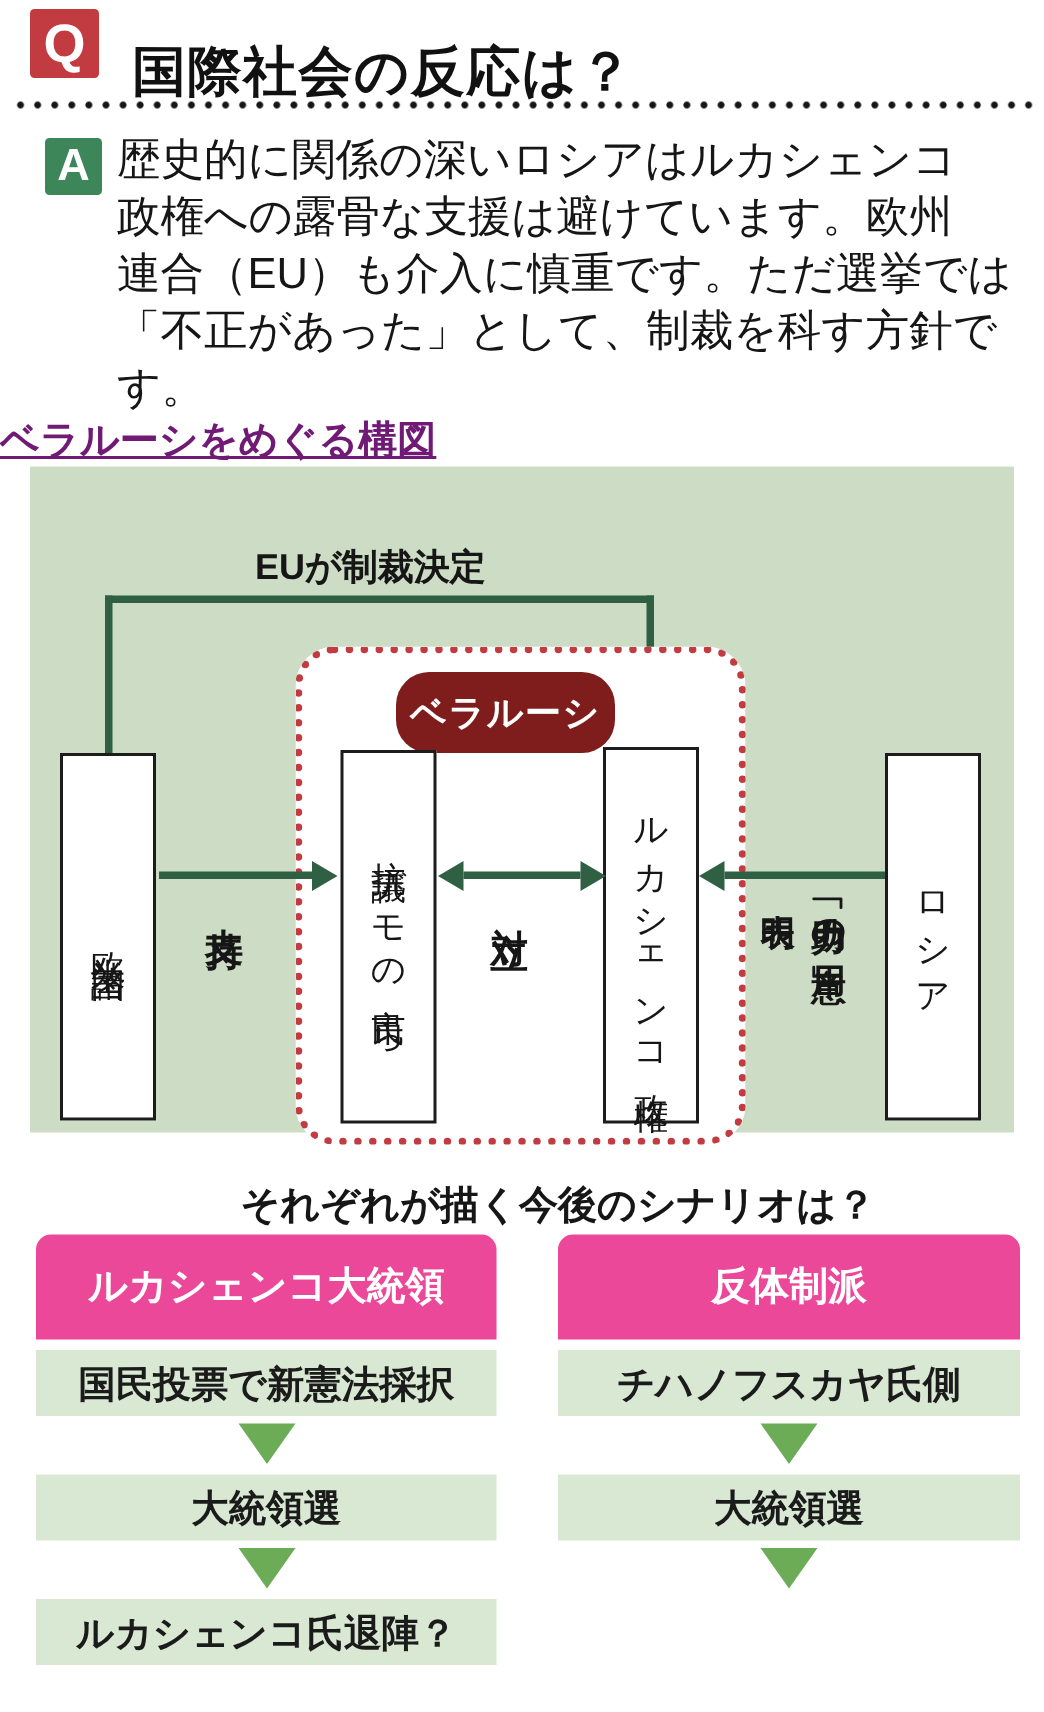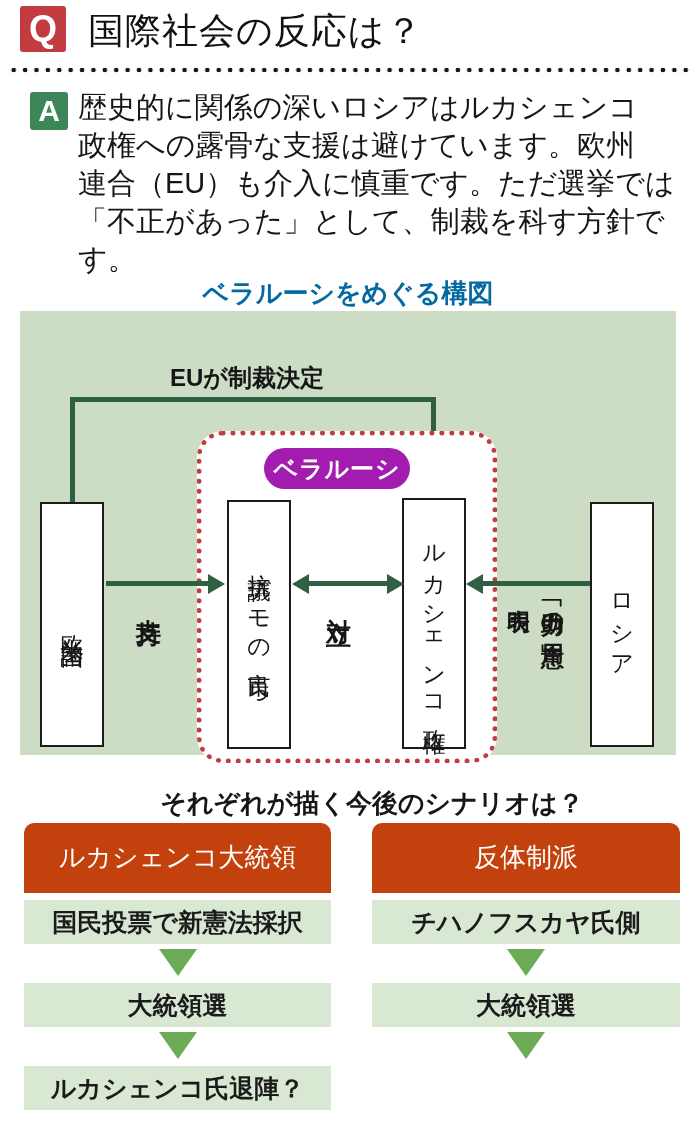--- a/index.html
+++ b/index.html
@@ -13,21 +13,21 @@
   .abs { position: absolute; }
 
   
   .q-badge {
     left: 20px; top: 6px; width: 46px; height: 46px;
     background: #c23b41; color: #fff; border-radius: 3px;
     display: flex; align-items: center; justify-content: center;
     font-size: 36px; font-weight: bold;
   }
   .q-title {
-    left: 88px; top: 7px; font-size: 36px; font-weight: normal;
+    left: 88px; top: 24px; font-size: 36px; font-weight: bold;
     color: #111; letter-spacing: 1px; white-space: nowrap;
   }
   .dot-sep {
     left: 6px; top: 63px; width: 684px; height: 14px;
     background-image: radial-gradient(circle, #161616 2px, rgba(0,0,0,0) 2.6px);
     background-size: 11.4px 14px; background-repeat: repeat-x; background-position: 2px center;
   }
 
   
   .a-badge {
@@ -37,22 +37,22 @@
     font-size: 30px; font-weight: bold;
   }
   .a-text {
     left: 78px; top: 88px; width: 616px;
     font-size: 29px; line-height: 38px; color: #161616;
     white-space: pre-line; letter-spacing: 0px;
   }
 
   
   .diagram-title {
-    left: 0; top: 276px; width: 696px; text-align: center;
-    font-size: 26px; font-weight: bold; color: #0369a1;
+    left: 0; top: 276px; width: 696px; 
+    font-size: 26px; font-weight: bold; color: #701a75; text-decoration: underline;
   }
   .panel {
     left: 20px; top: 311px; width: 656px; height: 444px;
     background: #cddcc5;
   }
   .panel .abs { position: absolute; margin-top: 37px; }
   .eu-label { left: 150px; top: 14px; font-size: 24px; font-weight: bold; color: #161616; white-space: nowrap; }
   .gl { background: #2f6044; }
   .eu-h   { left: 50px;  top: 49px;  width: 366px; height: 5px; }
   .eu-vl  { left: 50px;  top: 49px;  width: 5px;   height: 105px; }
@@ -60,22 +60,22 @@
   .head-down {
     left: 400px; top: 131px; width: 0; height: 0;
     border-left: 13px solid rgba(0,0,0,0); border-right: 13px solid rgba(0,0,0,0);
     border-top: 16px solid #2f6044;
   }
   .belarus-zone {
     left: 177px; top: 83px; width: 300px; height: 332px;
     background: #ffffff; border: 5px dotted #c23b41; border-radius: 26px;
   }
   .belarus-badge {
-    left: 244px; top: 100px; width: 146px; height: 41px;
-    background: #a21caf; color: #fff; border-radius: 22px;
+    left: 244px; top: 100px; width: 146px; height: 54px;
+    background: #7f1d1d; color: #fff; border-radius: 22px;
     display: flex; align-items: center; justify-content: center;
     font-size: 24px; font-weight: bold; letter-spacing: 1px;
   }
   .vbox {
     background: #ffffff; border: 2px solid #1c1c1c;
     display: flex; align-items: center; justify-content: center;
   }
   .vtext {
     writing-mode: vertical-rl; text-orientation: mixed;
     font-size: 23px; color: #161616; letter-spacing: 4px; line-height: 1;
@@ -104,24 +104,24 @@
 
   
   .scenario-title {
     left: 0; top: 786px; width: 696px; text-align: center;
     font-size: 26px; font-weight: bold; color: #161616; padding-left: 48px;
   }
   .flow-col { top: 823px; display: flex; flex-direction: column; align-items: center; }
   .flow-col-left  { left: 24px;  width: 307px; }
   .flow-col-right { left: 372px; width: 308px; }
   .flow-header {
-    width: 100%; height: 70px; background: #c2410c;
+    width: 100%; height: 70px; background: #ec4899;
     border-radius: 10px 10px 0 0; color: #ffffff;
     display: flex; flex-direction: column; align-items: center; justify-content: center;
-    font-weight: normal; font-size: 26px; line-height: 1.15; text-align: center;
+    font-weight: bold; font-size: 26px; line-height: 1.15; text-align: center;
   }
   .flow-header .sub { font-size: 21px; }
   .flow-row {
     width: 100%; height: 44px; margin-top: 7px; background: #d9e8d2;
     display: flex; align-items: center; justify-content: center;
     font-size: 25px; font-weight: bold; color: #1b1b1b; white-space: nowrap;
   }
   .flow-tri {
     width: 0; height: 0; margin: 5px auto 0 auto;
     border-left: 19px solid rgba(0,0,0,0); border-right: 19px solid rgba(0,0,0,0);

